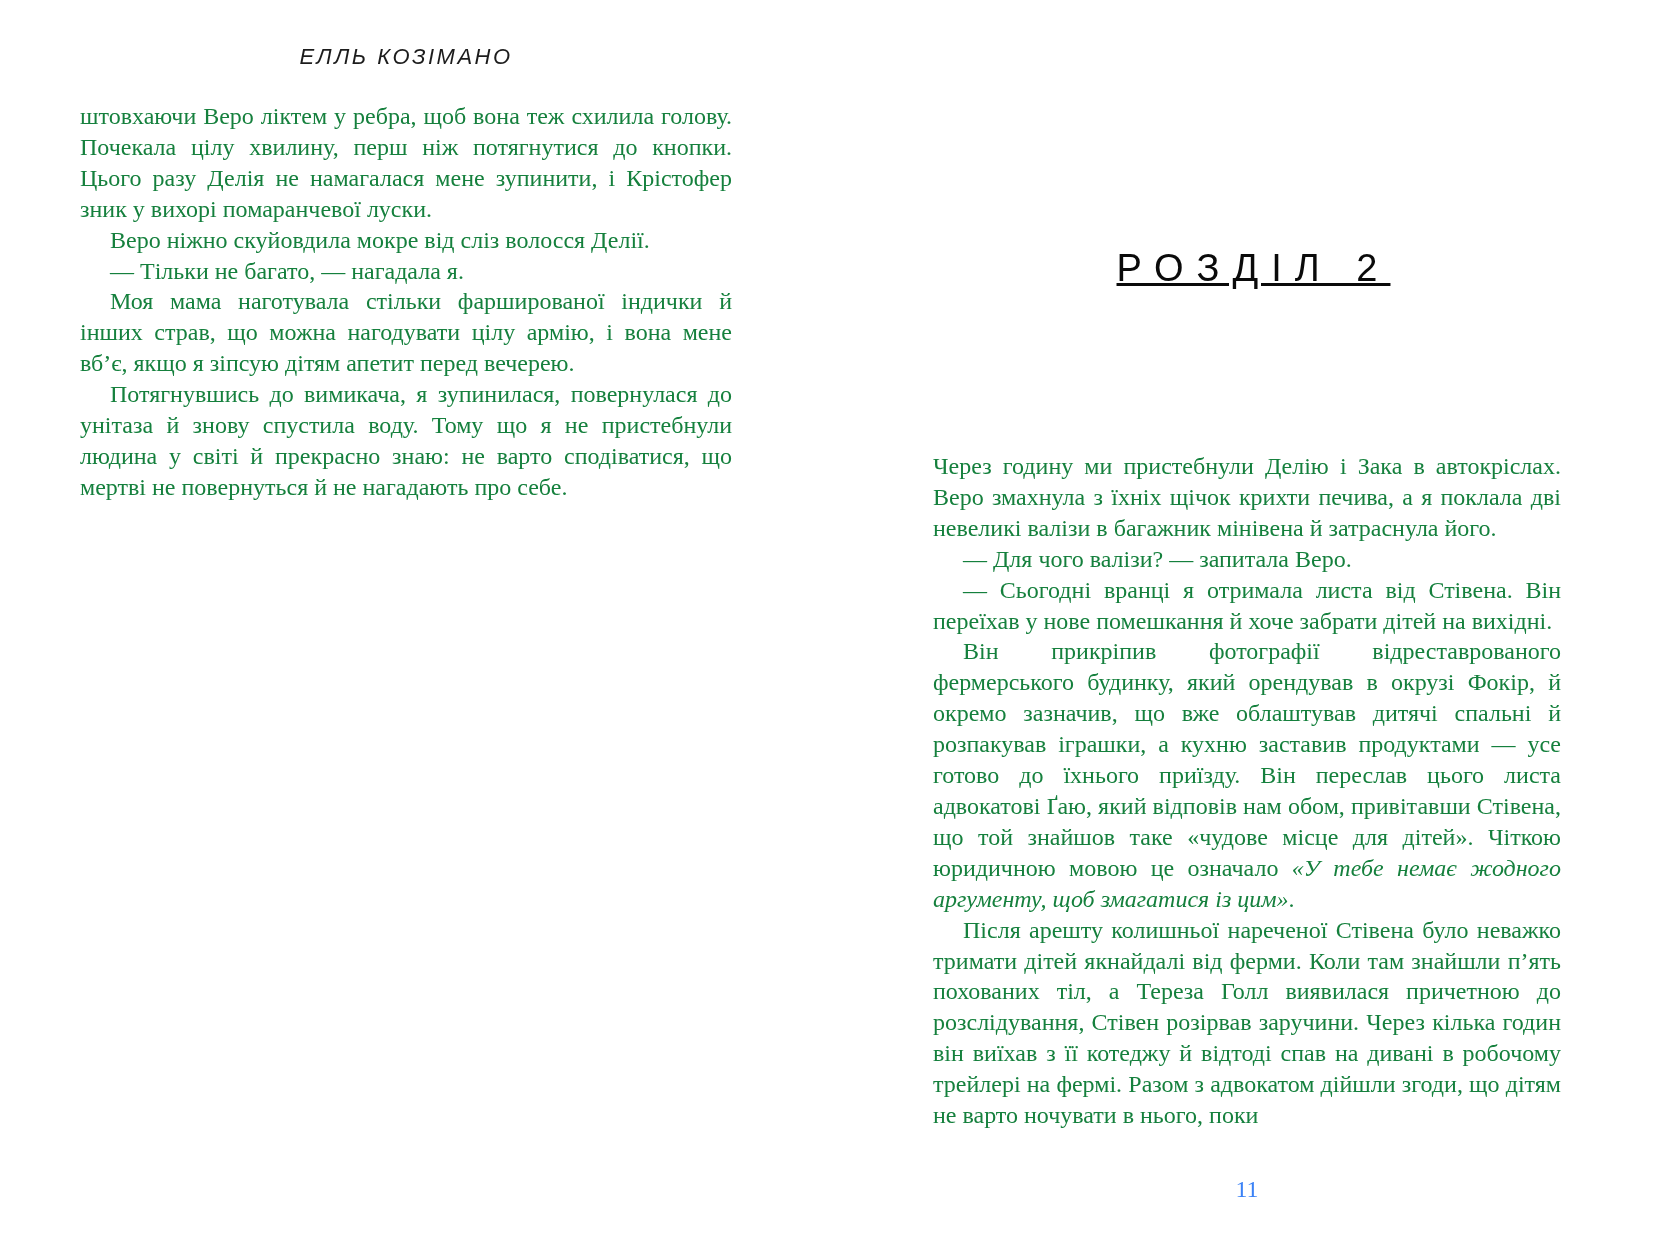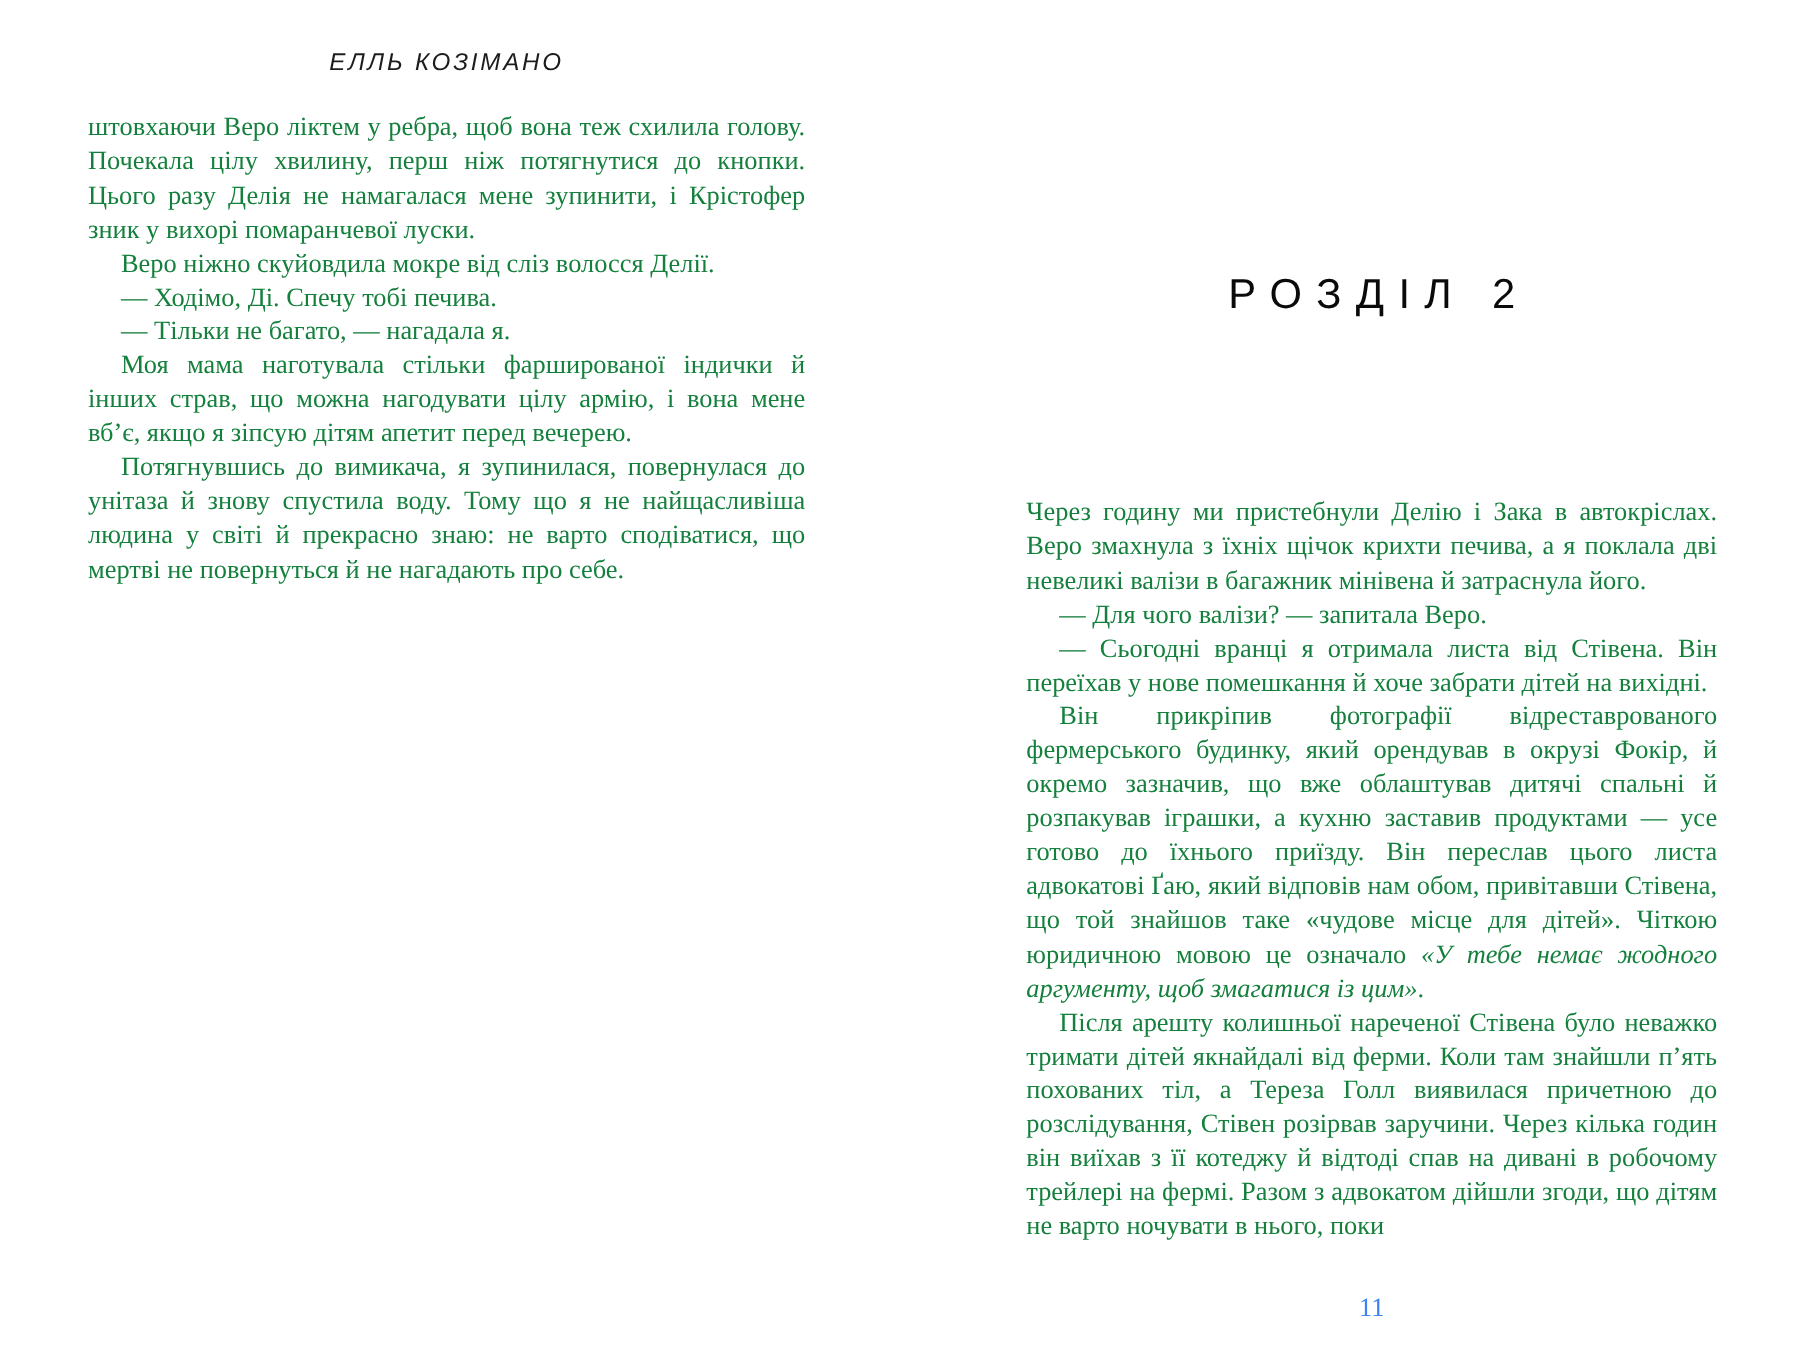--- a/index.html
+++ b/index.html
@@ -31,20 +31,21 @@
   .chapter-heading {
     position: absolute; top: 247px; left: 0; right: 0;
     text-align: center;
     font-family: "Liberation Sans", sans-serif;
     font-size: 38px;
     font-weight: 400;
     letter-spacing: 13px;
     text-indent: 13px; 
     color: #0a0a0a;
     white-space: nowrap;
+    text-decoration: underline;
   }
 
   .body-text { position: absolute; left: 0; right: 0; }
   .body-text-left  { top: 101px; }
   .body-text-right { top: 451px; font-family: Liberation Serif, serif; }
 
   p.para {
     margin: 0;
     font-size: 24px;
     line-height: 30.9px;
@@ -62,24 +63,23 @@
   }
 </style>
 </head>
 <body>
 
 <div class="page page-left">
   <div class="running-header">ЕЛЛЬ КОЗІМАНО</div>
   <div class="body-text body-text-left">
       <p class="para"><span>штовхаючи Веро ліктем у ребра, щоб вона теж схилила голову. Почекала цілу хвилину, перш ніж потягнутися до кнопки. Цього разу Делія не намагалася мене зупинити, і Крістофер зник у вихорі помаранчевої луски.</span></p>
       <p class="para indent"><span>Веро ніжно скуйовдила мокре від сліз волосся Делії.</span></p>
-      <p class="para indent"><span>— Ходімо, Ді. Спечу тобі печива.</span></p>
       <p class="para indent"><span>— Тільки не багато, — нагадала я.</span></p>
       <p class="para indent"><span>Моя мама наготувала стільки фаршированої індички й інших страв, що можна нагодувати цілу армію, і вона мене вб’є, якщо я зіпсую дітям апетит перед вечерею.</span></p>
-      <p class="para indent"><span>Потягнувшись до вимикача, я зупинилася, повернулася до унітаза й знову спустила воду. Тому що я не найщасливіша людина у світі й прекрасно знаю: не варто сподіватися, що мертві не повернуться й не нагадають про себе.</span></p>
+      <p class="para indent"><span>Потягнувшись до вимикача, я зупинилася, повернулася до унітаза й знову спустила воду. Тому що я не пристебнули людина у світі й прекрасно знаю: не варто сподіватися, що мертві не повернуться й не нагадають про себе.</span></p>
     </div>
 </div>
 
 <div class="page page-right">
   <div class="chapter-heading">РОЗДІЛ 2</div>
   <div class="body-text body-text-right">
       <p class="para"><span>Через годину ми пристебнули Делію і Зака в автокріслах. Веро змахнула з їхніх щічок крихти печива, а я поклала дві невеликі валізи в багажник мінівена й затраснула його.</span></p>
       <p class="para indent"><span>— Для чого валізи? — запитала Веро.</span></p>
       <p class="para indent"><span>— Сьогодні вранці я отримала листа від Стівена. Він переїхав у нове помешкання й хоче забрати дітей на вихідні.</span></p>
       <p class="para indent"><span>Він прикріпив фотографії відреставрованого фермерського будинку, який орендував в окрузі Фокір, й окремо зазначив, що вже облаштував дитячі спальні й розпакував іграшки, а кухню заставив продуктами — усе готово до їхнього приїзду. Він переслав цього листа адвокатові Ґаю, який відповів нам обом, привітавши Стівена, що той знайшов таке «чудове місце для дітей». Чіткою юридичною мовою це означало </span><span class="italic">«У тебе немає жодного аргументу, щоб змагатися із цим»</span><span>.</span></p>

